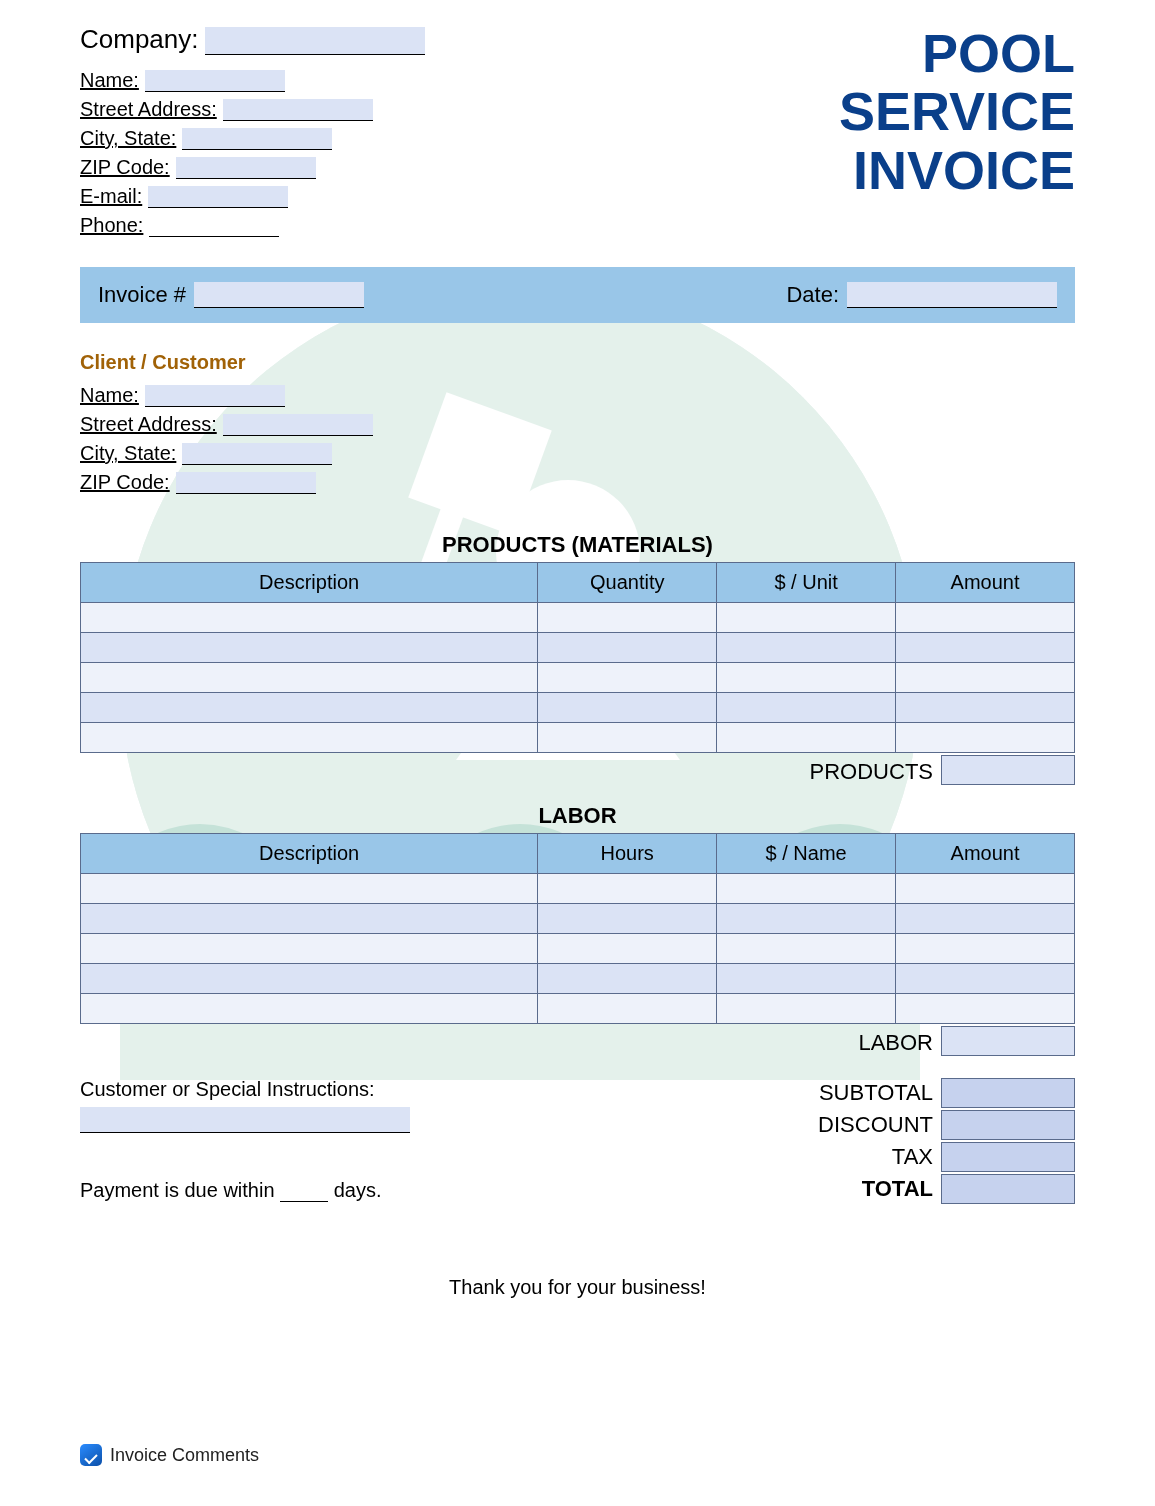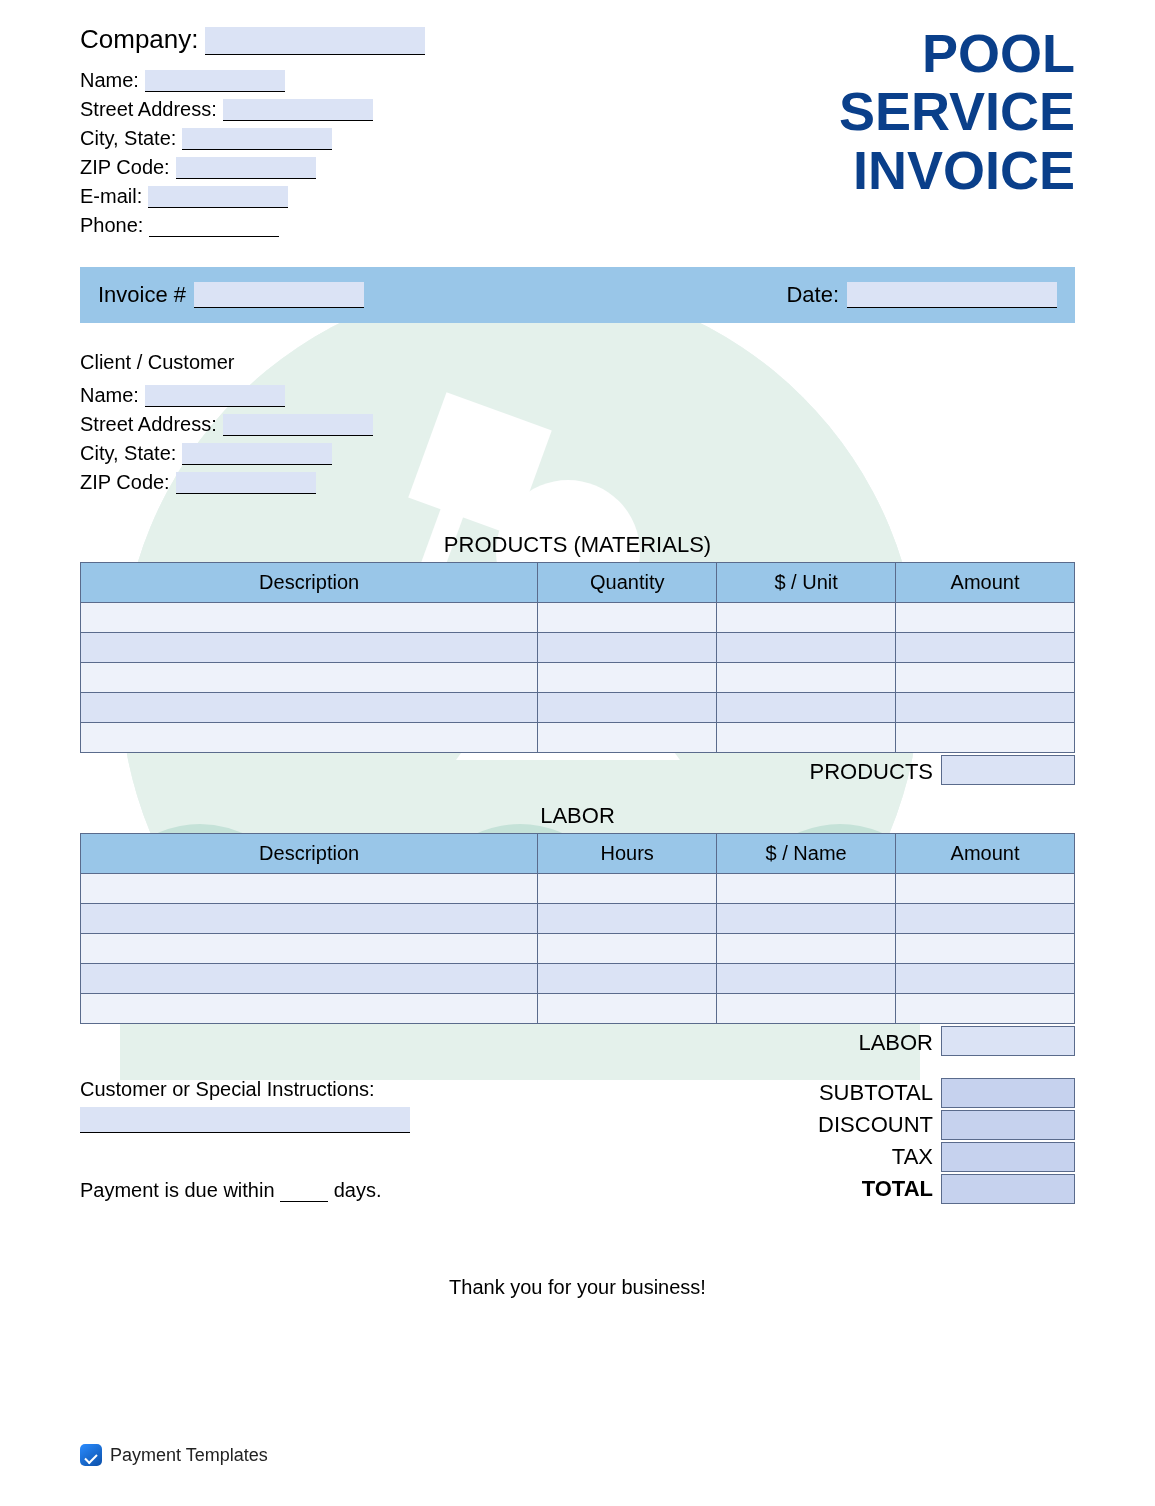--- a/index.html
+++ b/index.html
@@ -38,20 +38,21 @@
     display: flex; align-items: flex-end;
     font-size: 26px;
     margin-bottom: 14px;
   }
   .company-line .field { margin-left: 6px; height: 28px; width: 220px; }
 
   .info-line {
     display: flex; align-items: flex-end;
     font-size: 20px;
     margin-bottom: 6px;
+    text-decoration: underline;
   }
   .info-line .field { margin-left: 6px; height: 22px; }
 
   .field {
     background: #dbe3f5;
     border-bottom: 1.5px solid #000;
     display: inline-block;
   }
 
   .doc-title {
@@ -71,26 +72,26 @@
     justify-content: space-between;
     align-items: center;
     padding: 0 18px;
     font-size: 22px;
   }
   .invoice-bar .group { display: flex; align-items: flex-end; }
   .invoice-bar .field { height: 26px; }
 
   
   .client-section { margin-top: 28px; font-size: 20px; }
-  .client-heading { color: #000000; font-weight: 400; margin-bottom: 10px; font-size: 20px; }
+  .client-heading { color: #a16207; font-weight: 700; margin-bottom: 10px; font-size: 20px; }
 
   
   .section-title {
     text-align: center;
-    font-weight: 400;
+    font-weight: 700;
     font-size: 22px;
     margin-top: 38px;
     margin-bottom: 4px;
   }
 
   
   table.grid {
     width: 100%;
     border-collapse: collapse;
   }
@@ -425,15 +426,15 @@
           </div>
       </div>
     </div>
 
     <div class="thankyou">Thank you for your business!</div>
 
   </div>
 
   <div class="footer-brand">
     <span class="logo"></span>
-    <span>Payment Templates</span>
+    <span>Invoice Comments</span>
   </div>
 </div>
 
 </body></html>

